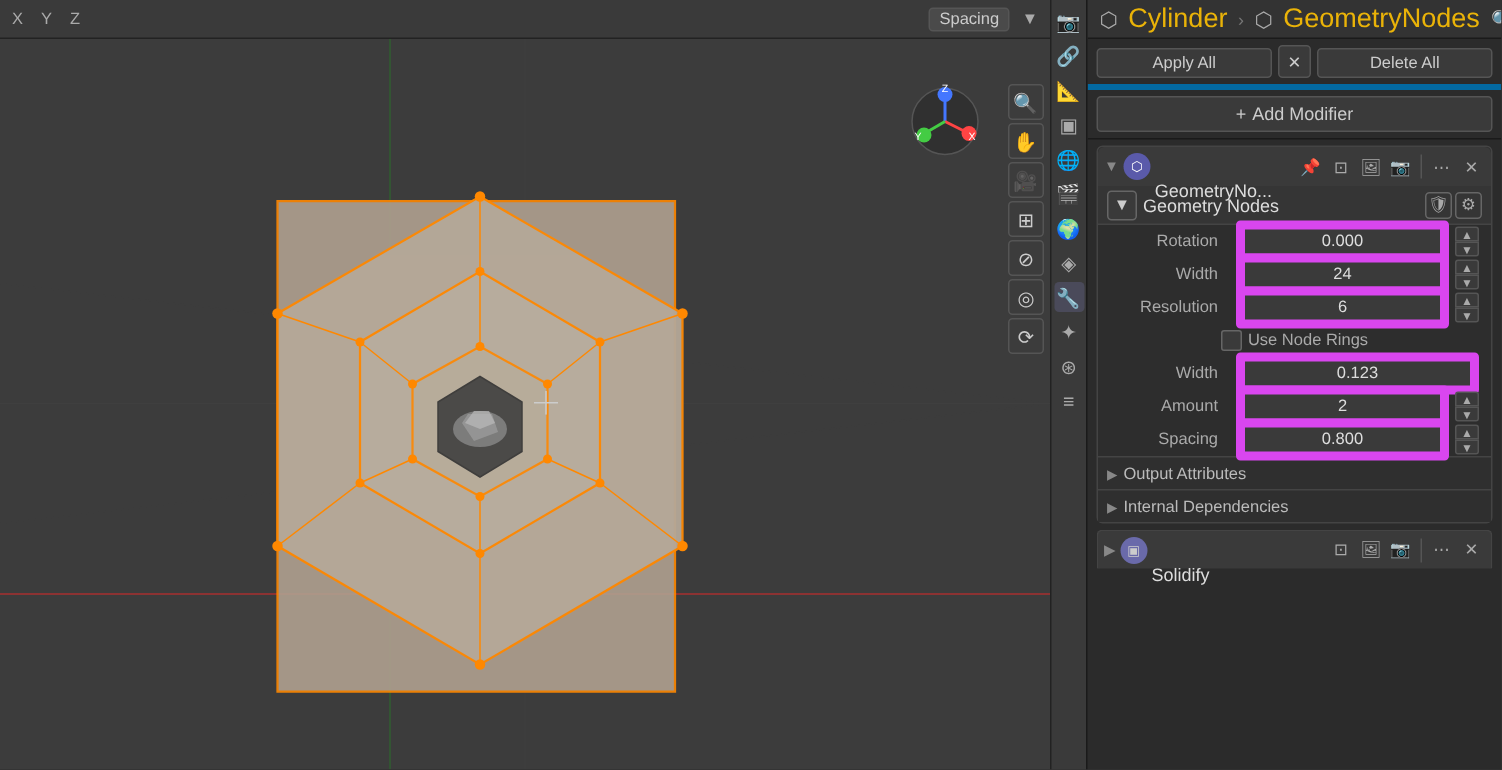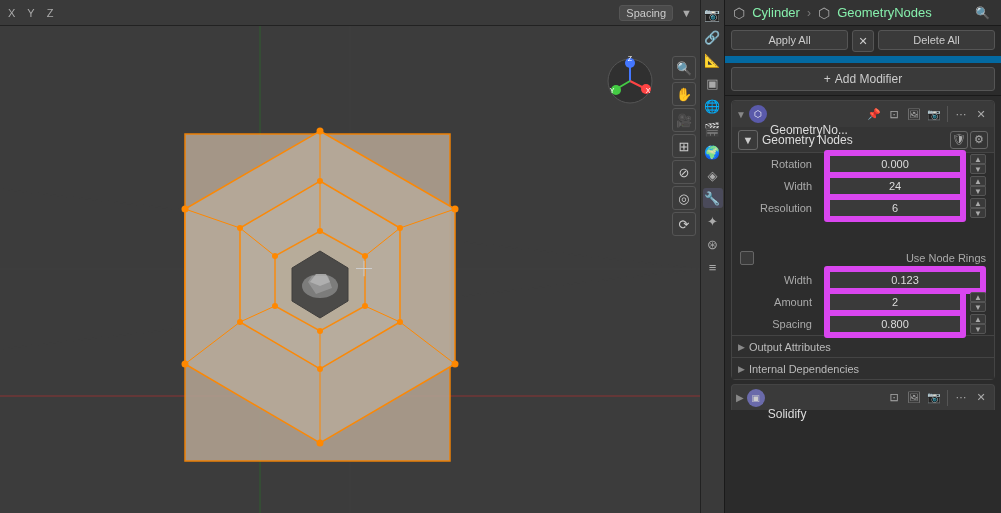--- a/index.html
+++ b/index.html
@@ -118,36 +118,36 @@
       padding: 0 8px;
       gap: 4px;
       border-bottom: 1px solid #1a1a1a;
       font-size: 12px;
     }
     .breadcrumb-arrow {
       color: #777;
       margin: 0 3px;
     }
     .breadcrumb-item {
-      color: #86efac;
-      font-size: 13px;
+      color: #eab308;
+      font-size: 18px;
     }
     .breadcrumb-icon {
       color: #aaa;
       font-size: 14px;
       margin-right: 3px;
     }
 
     
     #mod-buttons {
       display: flex;
-      align-items: flex-start;
+      align-items: flex-end;
       gap: 4px;
       padding: 4px 6px;
-      border-bottom: 7px solid #0369a1;
+      border-bottom: 4px solid #0369a1;
     }
     .mod-btn {
       flex: 1;
       background: #3a3a3a;
       border: 1px solid #555;
       color: #ccc;
       font-size: 11px;
       padding: 3px 6px;
       border-radius: 3px;
       cursor: pointer;
@@ -309,22 +309,21 @@
     .prop-arrow-btn:first-child { border-radius: 2px 2px 0 0; }
     .prop-arrow-btn:last-child { border-radius: 0 0 2px 2px; }
 
     
     .checkbox-row {
       display: flex;
       align-items: center;
       height: 22px;
       padding: 0 8px;
       gap: 4px;
-      justify-content: space-between;
-      margin-top: 28px;
+      justify-content: center;
     }
     .prop-checkbox {
       width: 14px;
       height: 14px;
       border: 1px solid #666;
       background: #3a3a3a;
       border-radius: 2px;
       cursor: pointer;
     }
     .prop-checkbox-label {

